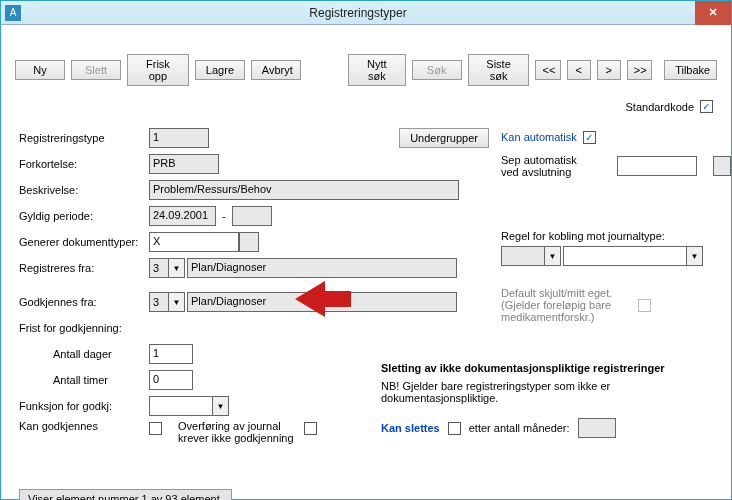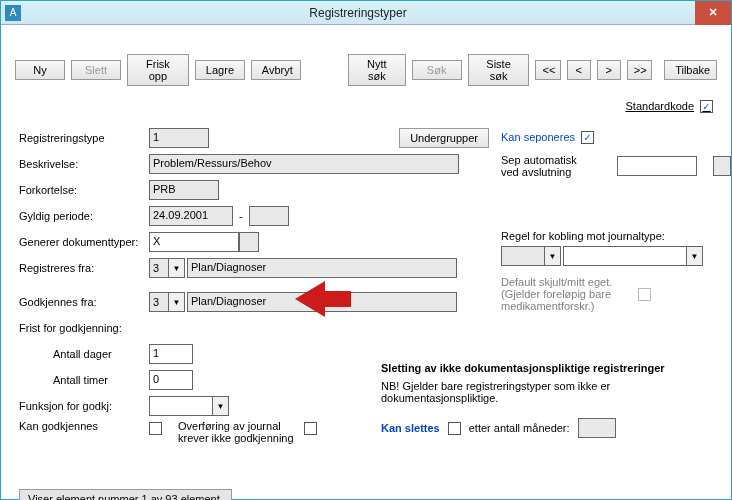--- a/index.html
+++ b/index.html
@@ -7,21 +7,21 @@
   .window { width:732px; height:500px; border:1px solid #2aa4c8; background:#fff; position:relative; }
   .titlebar { height:24px; background:linear-gradient(#d8f0f8,#cde8f2); border-bottom:1px solid #9ac; display:flex; align-items:center; }
   .app-icon { width:16px; height:16px; margin-left:4px; background:#2e8bc0; color:#fff; font-size:10px; display:flex; align-items:center; justify-content:center; }
   .title-text { flex:1; text-align:center; font-size:12px; color:#222; }
   .close-btn { width:36px; height:24px; background:#c94f3f; color:#fff; display:flex; align-items:center; justify-content:center; font-weight:bold; cursor:pointer; }
   .toolbar { padding:6px 14px; display:flex; gap:6px; align-items:center;margin-top:23px; }
   .btn { background:linear-gradient(#f8f8f8,#e4e4e4); border:1px solid #999; padding:3px 10px; min-width:50px; text-align:center; cursor:pointer; }
   .btn.small { min-width:24px; padding:3px 6px; }
   .btn.disabled { color:#999; }
   .body { padding:6px 18px 6px 18px; position:relative; height:calc(100% - 24px - 36px); }
-  .stdkode { position:absolute; right:18px; top:8px; display:flex; align-items:flex-start; gap:6px;text-decoration:underline; }
+  .stdkode { position:absolute; right:18px; top:8px; display:flex; align-items:flex-end; gap:6px; }
   .chk { width:13px; height:13px; border:1px solid #555; background:#fff; display:inline-flex; align-items:center; justify-content:center; font-size:10px; color:#0066cc; }
   .grid { display:grid; grid-template-columns:470px 1fr; gap:10px 12px; margin-top:28px; }
   .leftcol .row { display:flex; align-items:center; min-height:24px; margin-bottom:2px; }
   .lbl { width:130px; color:#000; }
   .lbl.link { color:#0044cc; }
   .input { border:1px solid #666; background:#fff; padding:2px 3px; height:20px; }
   .input.ro { background:#e8e8e8; }
   .select { border:1px solid #666; background:#e8e8e8; height:20px; display:inline-flex; align-items:center; position:relative; }
   .select .arrow { border-left:1px solid #666; width:16px; display:flex; align-items:center; justify-content:center; background:#f0f0f0; height:100%; }
   .greybox { background:#e8e8e8; border:1px solid #666; height:20px; display:inline-block; }
@@ -79,32 +79,32 @@
       <div class="leftcol">
 
         <div class="row">
           <span class="lbl">Registreringstype</span>
           <span class="input ro" style="width:60px">1</span>
           <span style="flex:1"></span>
           <span class="btn">Undergrupper</span>
         </div>
 
         <div class="row">
+          <span class="lbl">Forkortelse:</span>
+          <span class="input ro" style="width:70px">PRB</span>
+        </div>
+
+        <div class="row">
           <span class="lbl">Beskrivelse:</span>
           <span class="input ro" style="width:310px">Problem/Ressurs/Behov</span>
         </div>
 
         <div class="row">
-          <span class="lbl">Forkortelse:</span>
-          <span class="input ro" style="width:70px">PRB</span>
-        </div>
-
-        <div class="row">
           <span class="lbl">Gyldig periode:</span>
-          <span class="input ro" style="width:84px">24.09.2001</span>
+          <span class="input ro" style="width:67px">24.09.2001</span>
           <span style="margin:0 6px">-</span>
           <span class="greybox" style="width:40px"></span>
         </div>
 
         <div class="row">
           <span class="lbl" style="width:130px">Generer dokumenttyper:</span>
           <span class="input" style="width:90px">X</span>
           <span class="greybox" style="width:20px;margin-left:0"></span>
         </div>
 
@@ -159,21 +159,21 @@
             <div>krever ikke godkjenning</div>
           </span>
           <span class="chk" style="margin-left:10px;margin-top:2px"></span>
         </div>
 
       </div>
 
       <div class="rightcol">
 
         <div class="rightrow">
-          <span class="lbl link" style="width:auto">Kan seponeres</span>
+          <span class="lbl link" style="width:auto">Kan automatisk</span>
           <span class="chk">✓</span>
         </div>
 
         <div class="rightrow seprow">
           <div style="width:100px">
             <div>Sep automatisk</div>
             <div>ved avslutning</div>
           </div>
           <span class="input" style="width:80px"></span>
           <span class="greybox" style="width:18px"></span>
@@ -188,21 +188,21 @@
               <span style="flex:1"></span>
                 <span class="arrow tri">▼</span>
             </span>
             <span class="select" style="width:140px;background:#fff">
               <span style="flex:1"></span>
                 <span class="arrow tri">▼</span>
             </span>
           </div>
         </div>
 
-        <div class="rightrow greytext seprow" style="margin-top:10px">
+        <div class="rightrow greytext seprow" style="margin-top:21px">
           <div>
             <div>Default skjult/mitt eget.</div>
             <div>(Gjelder foreløpig bare</div>
             <div>medikamentforskr.)</div>
           </div>
           <span class="chk" style="border-color:#bbb;margin-left:10px"></span>
         </div>
 
       </div>
     </div>

